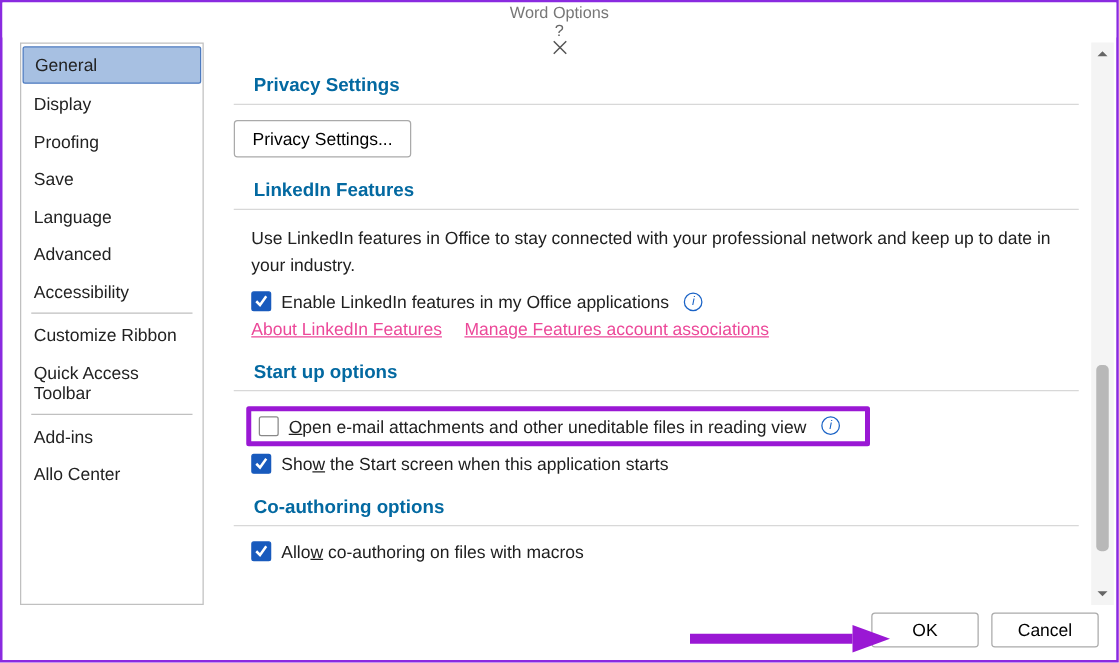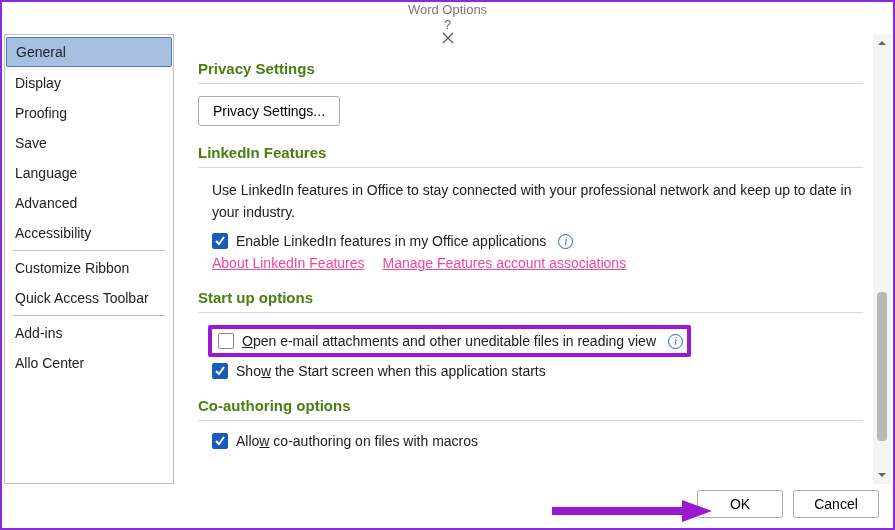--- a/index.html
+++ b/index.html
@@ -40,23 +40,23 @@
     align-items: center;
     justify-content: center;
     color: #666;
   }
   .body {
     flex: 1;
     display: flex;
     overflow: hidden;
   }
   .sidebar {
-    width: 170px;
+    width: 147px;
     border: 1px solid #c0c0c0;
-    margin: 4px 6px 4px 2px;
+    margin: 4px 6px 4px 14px;
     background: #fff;
     overflow-y: hidden;
     padding-top: 1px;
   }
   .sidebar-item {
     padding: 7px 10px;
     font-size: 14px;
     color: #222;
     cursor: pointer;
   }
@@ -77,22 +77,22 @@
     position: relative;
     padding: 6px 30px 6px 10px;
     overflow: hidden;
   }
   .content-inner {
     padding: 6px 0 0 8px;
   }
   .section-heading {
     font-weight: 700;
     font-size: 15px;
-    margin: 18px 0 6px 0;
-    color: #4d7c0f;
+    margin: 18px 0 6px 16px;
+    color: #0369a1;
   }
   .section-rule {
     height: 1px;
     background: #d8d8d8;
     margin: 4px 0 12px 0;
   }
   .btn {
     border: 1px solid #aaa;
     border-radius: 3px;
     background: #fff;
@@ -132,22 +132,22 @@
     font-size: 10px;
     align-items: center;
     justify-content: center;
     font-style: italic;
     margin-left: 4px;
   }
   .highlight-box {
     border: 4px solid #9a18d4;
     border-radius: 2px;
     display: inline-flex;
-    align-items: flex-end;
-    padding: 4px 4px 4px 6px;
+    align-items: flex-start;
+    padding: 4px 20px 4px 6px;
     gap: 8px;
   }
   .scrollbar {
     position: absolute;
     right: 2px;
     top: 4px;
     bottom: 4px;
     width: 18px;
     background: #f4f4f4;
     display: flex;

